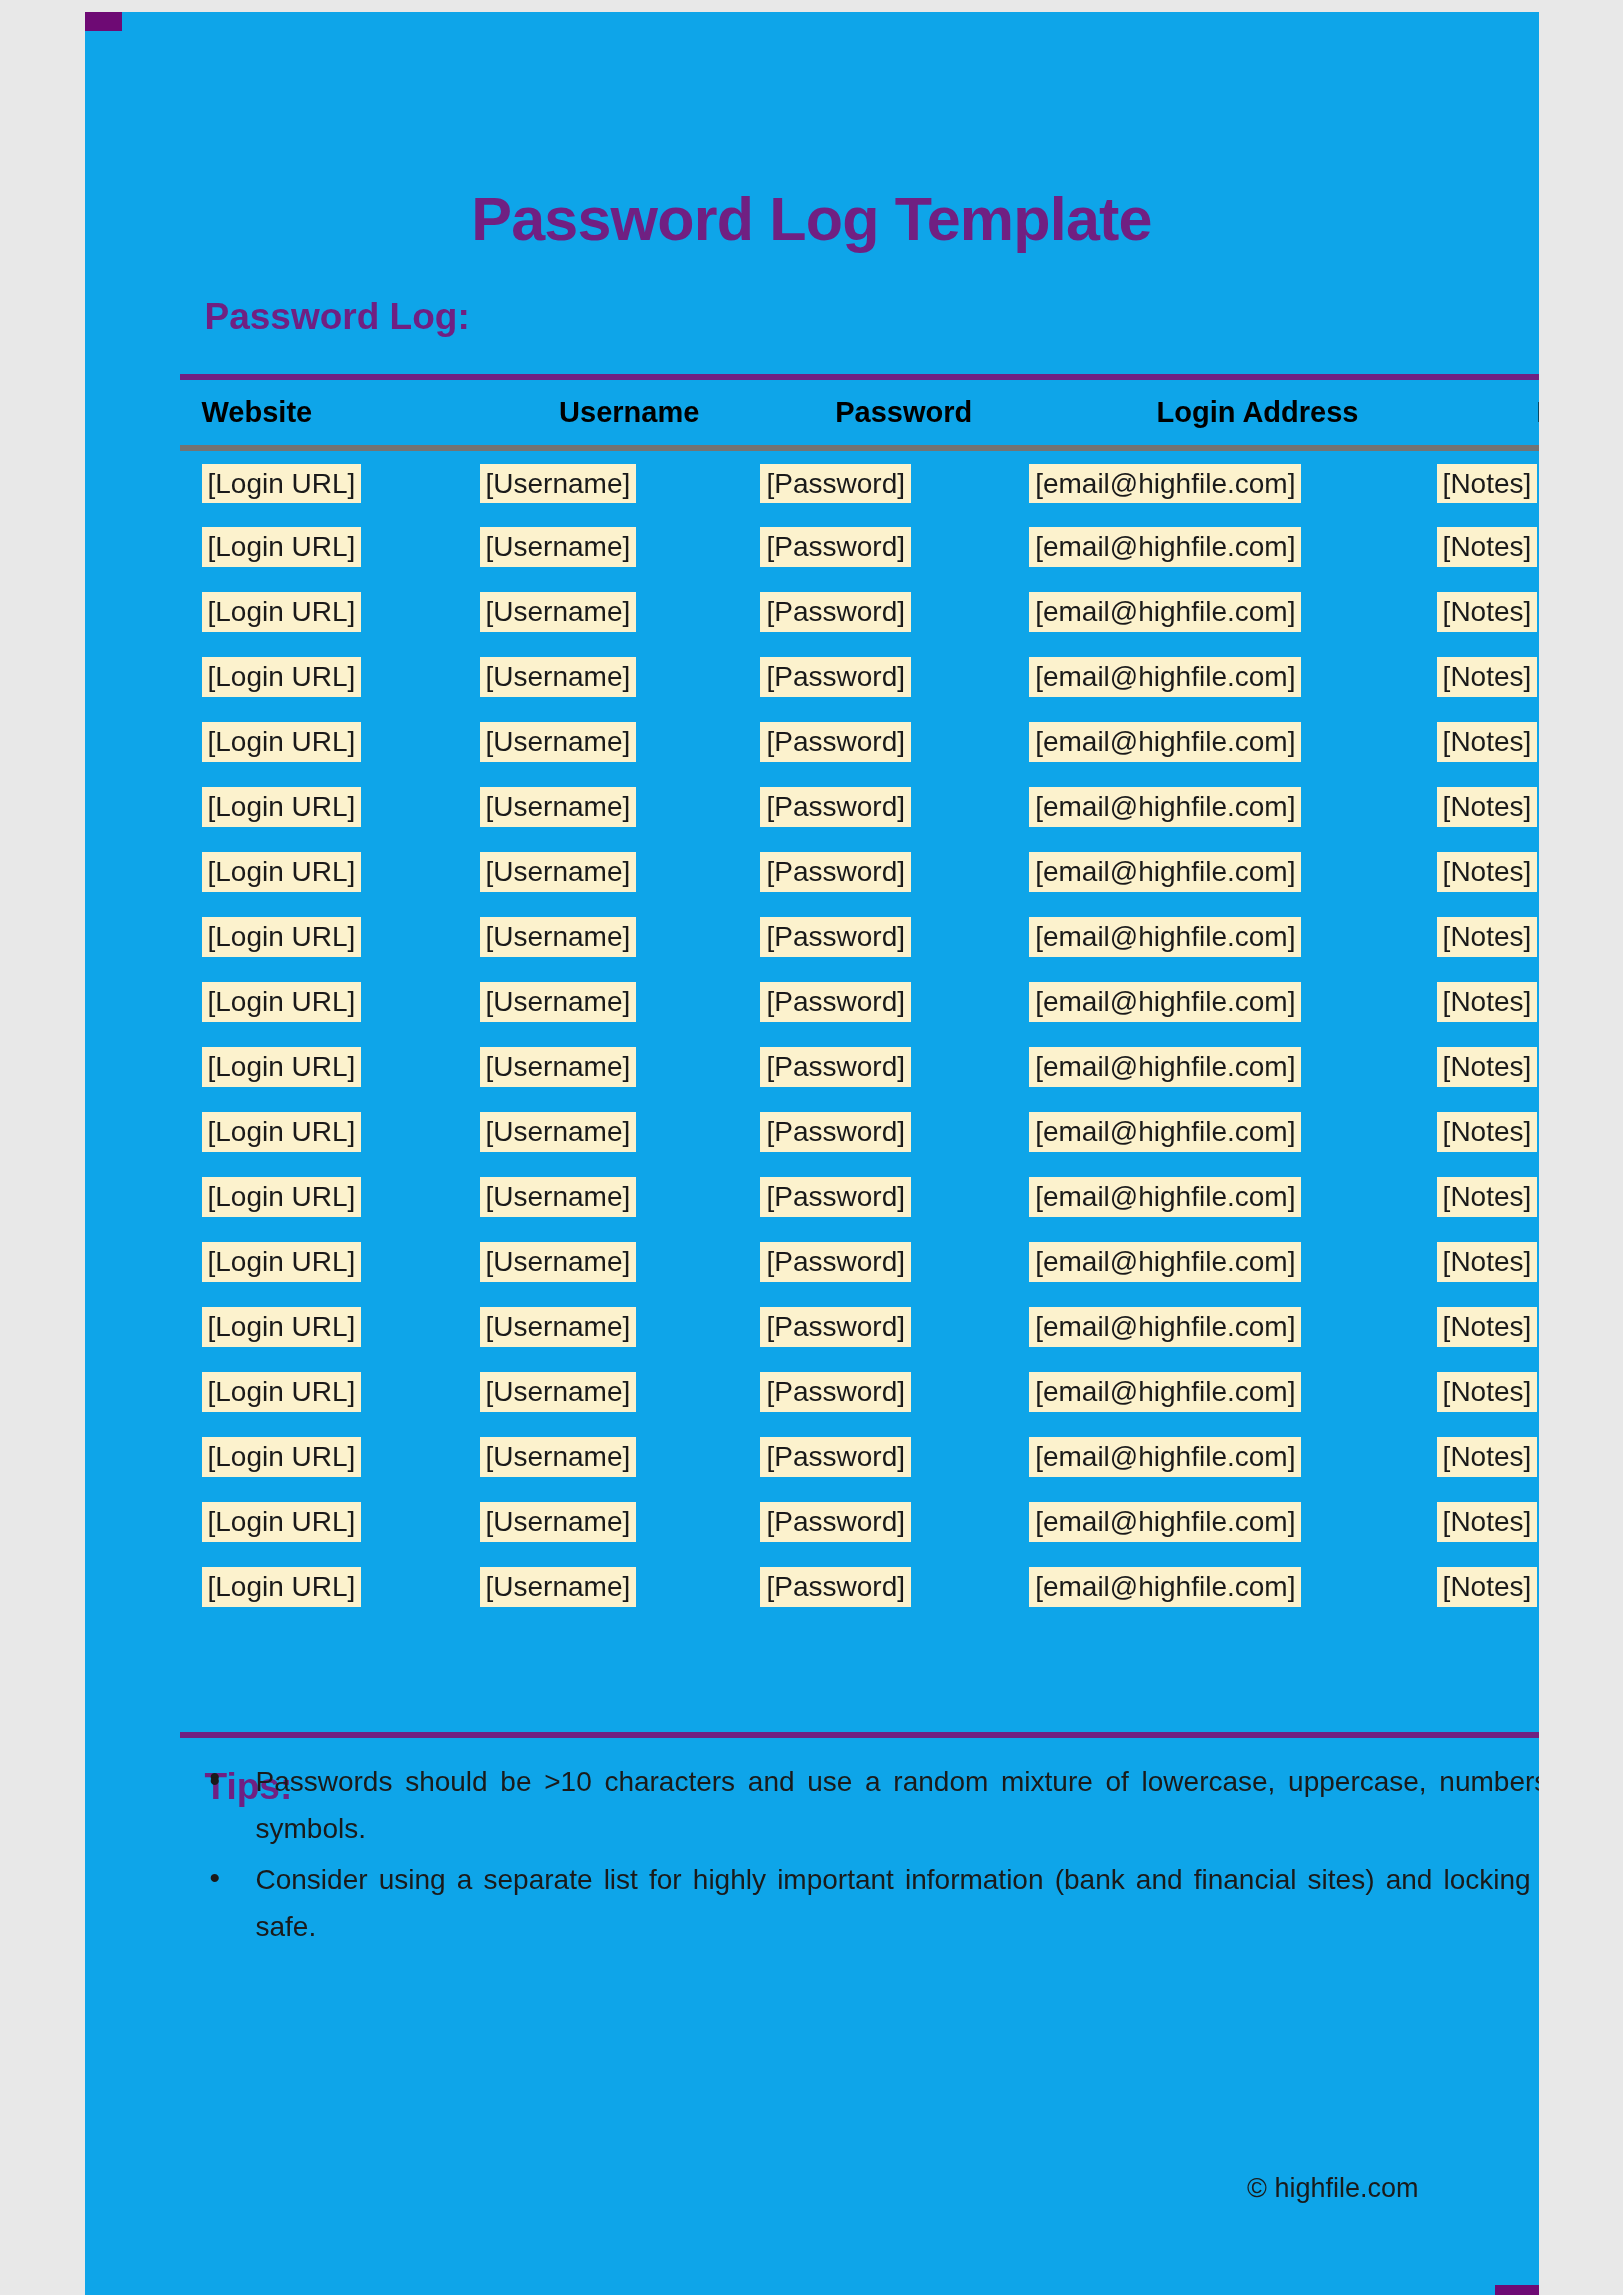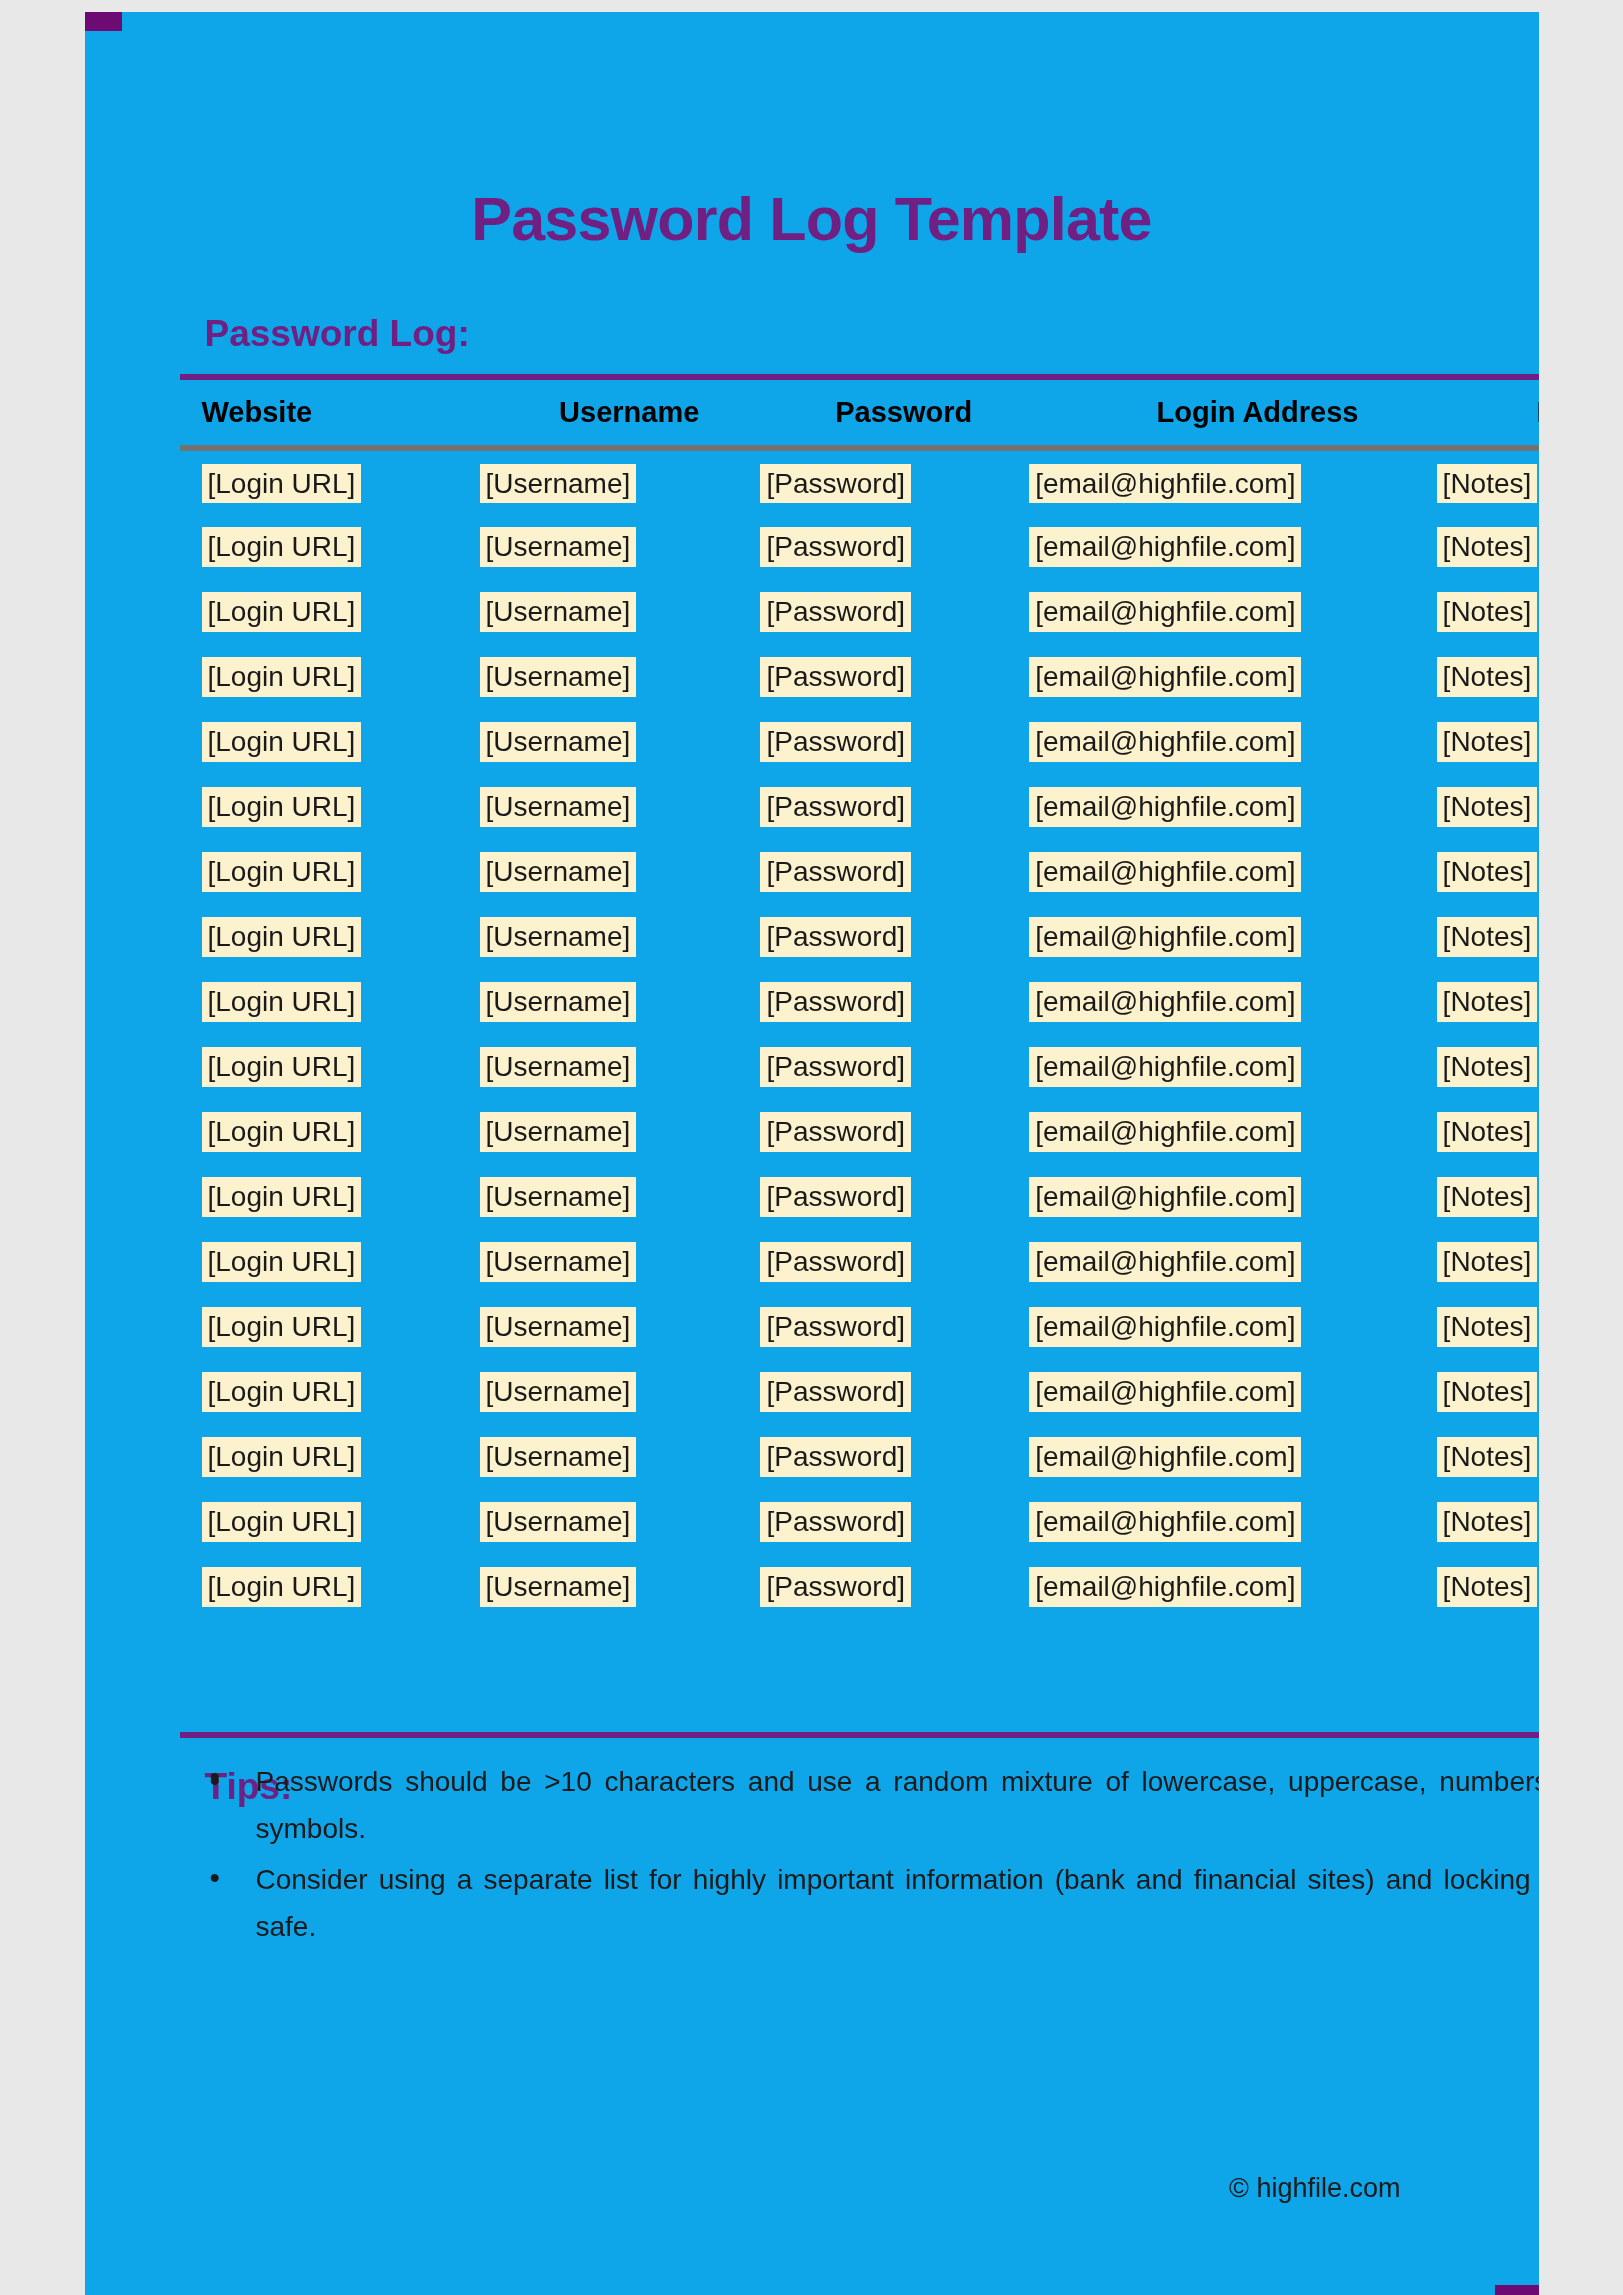--- a/index.html
+++ b/index.html
@@ -23,21 +23,21 @@
     font-size:61px; font-weight:bold; letter-spacing:-0.8px;
     color:#702082;
   }
 
   .content { position:absolute; left:95px; top:0; width:1436px; }
 
   .section-heading {
     position:absolute; left:25px;
     font-size:37px; font-weight:bold; color:#702082;
   }
-  .heading-log  { top:301px; }
+  .heading-log  { top:284px; }
   .heading-tips { top:1754px; }
 
   .tips-rule {
     position:absolute; left:0; top:1720px;
     width:100%; height:6px; background:#702082; border:none;
   }
 
   table.pw-table {
     position:absolute; left:0; top:362px;
     width:100%;
@@ -75,21 +75,21 @@
     text-align:justify;
     margin-bottom:3.4px;
     color:#1a1a1a;
   }
   .tips-list .marker {
     position:absolute; left:30px; top:-1.7px;
     font-size:30px;
   }
 
   .footer-credit {
-    position:absolute; top:2161px; right:215px;
+    position:absolute; top:2161px; right:197px;
     font-size:27px; color:#1a1a1a;
   }
 </style>
 </head>
 <body>
 
 <div class="page">
 
   <div class="corner-rect tl"></div>
   <div class="corner-rect br"></div>

